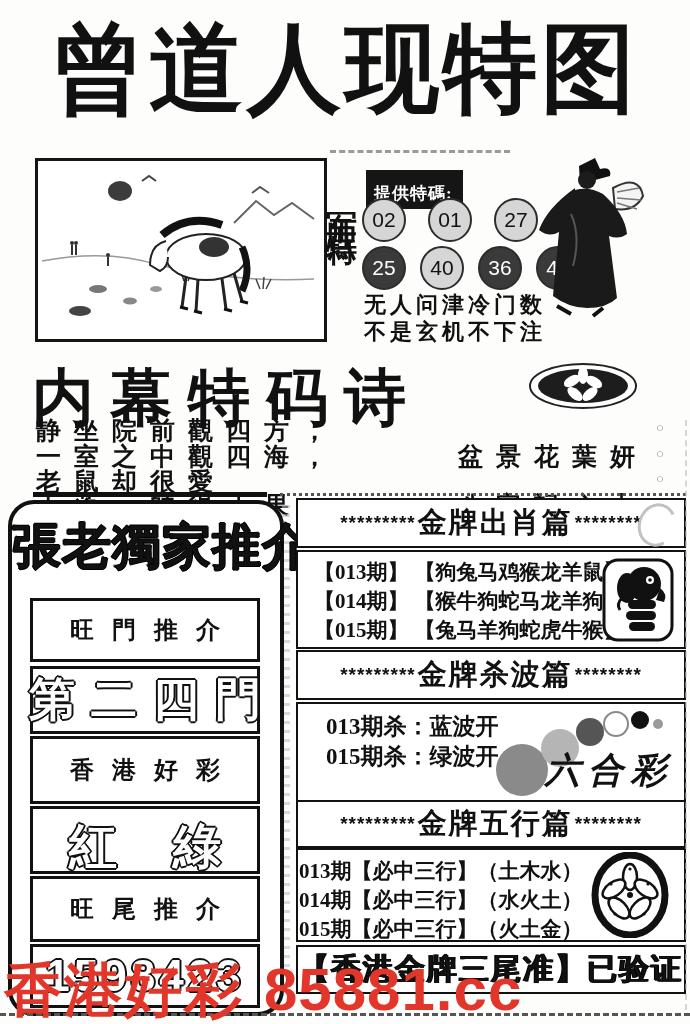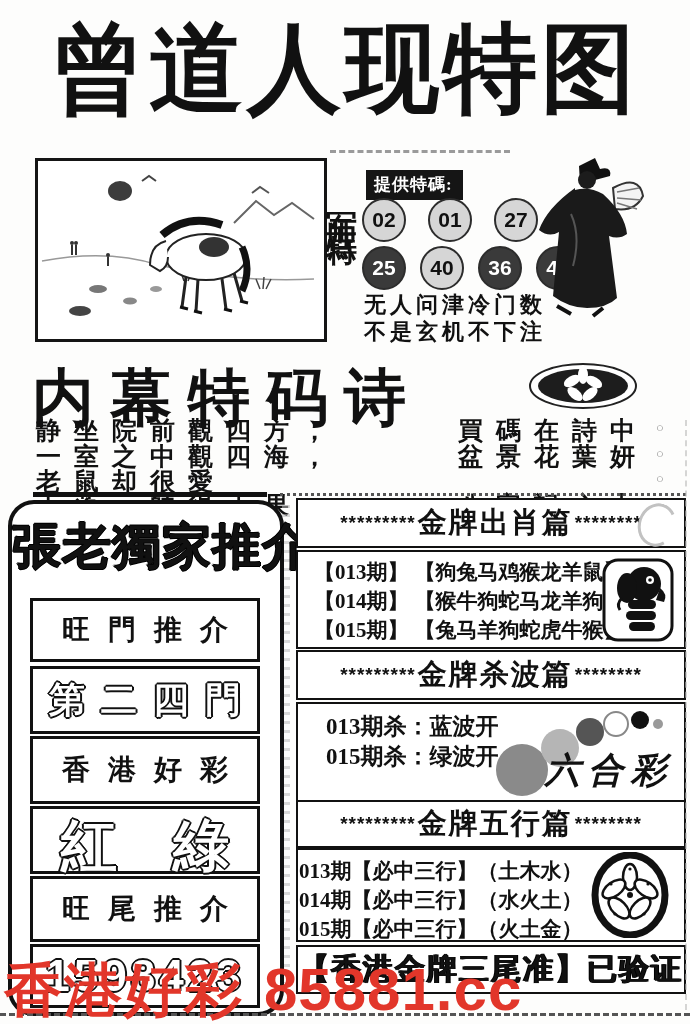--- a/index.html
+++ b/index.html
@@ -18,26 +18,26 @@
   .title-smudge{top:150px;left:330px;width:180px;border-top:3px dashed #9a9a9a;}
 
   
   .horse-panel{left:35px;top:158px;width:286px;height:178px;border:3px solid #151515;background:#fff;}
   .vertical-label{
     left:320px;top:186px;height:150px;writing-mode:vertical-rl;text-orientation:upright;
     font-size:31px;font-weight:700;letter-spacing:8px;
   }
   .provide-label{
     left:366px;top:170px;background:#151515;color:#fff;
-    font-size:17px;font-weight:700;padding:3px 10px 4px 8px;letter-spacing:1px;
+    font-size:17px;font-weight:700;padding:12px 10px 4px 8px;letter-spacing:1px;
   }
   .ball{
     width:40px;height:40px;border-radius:50%;border:2px solid #2c2c2c;
     display:flex;align-items:center;justify-content:center;
-    font-size:21px;font-weight:700;font-family:"Liberation Sans", sans-serif;
+    font-size:21px;font-weight:400;font-family:"Liberation Sans", sans-serif;
   }
   .ball-light{background:#d6d6d6;color:#111;}
   .ball-dark{background:#3a3a3a;color:#fff;}
   .slogan{left:364px;font-size:22px;font-weight:700;letter-spacing:4px;white-space:nowrap;}
   .figure-wrap{left:527px;top:156px;width:122px;height:168px;}
 
   
   .poem-heading{
     left:32px;top:356px;font-size:62px;font-weight:900;letter-spacing:16px;white-space:nowrap;
     transform:scaleY(1.0);
@@ -66,21 +66,21 @@
   .left-header{
     position:absolute;left:0;top:10px;width:100%;text-align:right;
     font-size:49px;font-weight:900;letter-spacing:1px;white-space:nowrap;
     font-family:"Liberation Sans", sans-serif;
     text-shadow:1px 0 #000,-1px 0 #000,0 1px #000,0 -1px #000;
   }
   .left-box{
     position:absolute;left:18px;width:224px;border:3px solid #111;background:#fff;
     display:flex;align-items:center;justify-content:center;white-space:nowrap;
   }
-  .solid-text{font-size:28px;font-weight:900;letter-spacing:18px;text-indent:18px;}
+  .solid-text{font-size:24px;font-weight:900;letter-spacing:18px;text-indent:18px;}
   .outline-text{
     font-weight:900;color:#fff;
     text-shadow:2px 0 #111,-2px 0 #111,0 2px #111,0 -2px #111,
                 1px 1px #111,-1px -1px #111,1px -1px #111,-1px 1px #111;
   }
 
   
   .right-col{left:296px;top:498px;width:392px;height:492px;}
   .sec-header{
     position:absolute;left:0;width:386px;border:2px solid #111;background:#fff;
@@ -203,21 +203,20 @@
       <ellipse cx="62" cy="32" rx="9" ry="5" transform="rotate(-40 62 32)"></ellipse>
       <ellipse cx="47" cy="32" rx="9" ry="5" transform="rotate(40 47 32)"></ellipse>
       <ellipse cx="44" cy="19" rx="9" ry="5" transform="rotate(-30 44 19)"></ellipse>
     </g>
     <circle cx="55" cy="24" r="2" fill="#1d1d1d"></circle>
   </svg>
 </div>
 
 <div class="abs poem-line" style="top:414px;">
   <span class="poem-left">静坐院前觀四方，</span>
-  <span class="poem-right">買碼在詩中</span>
 </div>
 <div class="abs poem-line" style="top:440px;">
   <span class="poem-left">一室之中觀四海，</span>
   <span class="poem-right">盆景花葉妍</span>
 </div>
 <div class="abs poem-line" style="top:465px;">
   <span class="poem-right">老鼠却很愛</span>
 </div>
 <div class="abs poem-line" style="top:489px;">
   <span class="poem-left">天蓬元帥得正果，</span>
@@ -232,27 +231,27 @@
 <div class="abs divider-dotted"></div>
 <div class="abs col-microstrip"></div>
 
 <div class="abs left-col">
   <div class="left-header">張老獨家推介</div>
 
   <div class="left-box" style="top:94px;height:58px;">
     <span class="solid-text">旺門推介</span>
   </div>
   <div class="left-box" style="top:162px;height:62px;">
-    <span class="outline-text" style="font-size:36px;letter-spacing:16px;text-indent:16px;text-align:center;">第二四門</span>
+    <span class="outline-text" style="font-size:46px;letter-spacing:16px;text-indent:16px;text-align:center;">第二四門</span>
   </div>
   <div class="left-box" style="top:232px;height:62px;">
     <span class="solid-text">香港好彩</span>
   </div>
   <div class="left-box" style="top:302px;height:62px;">
-    <span class="outline-text" style="font-size:56px;letter-spacing:56px;text-indent:56px;margin-top:14px;">紅綠</span>
+    <span class="outline-text" style="font-size:48px;letter-spacing:56px;text-indent:56px;margin-top:14px;">紅綠</span>
   </div>
   <div class="left-box" style="top:372px;height:60px;">
     <span class="solid-text">旺尾推介</span>
   </div>
   <div class="left-box" style="top:440px;height:58px;">
     <span class="outline-text" style="font-size:44px;letter-spacing:4px;font-family:'Liberation Sans',sans-serif;">1598423</span>
   </div>
 </div>
 
 <div class="abs right-col">

